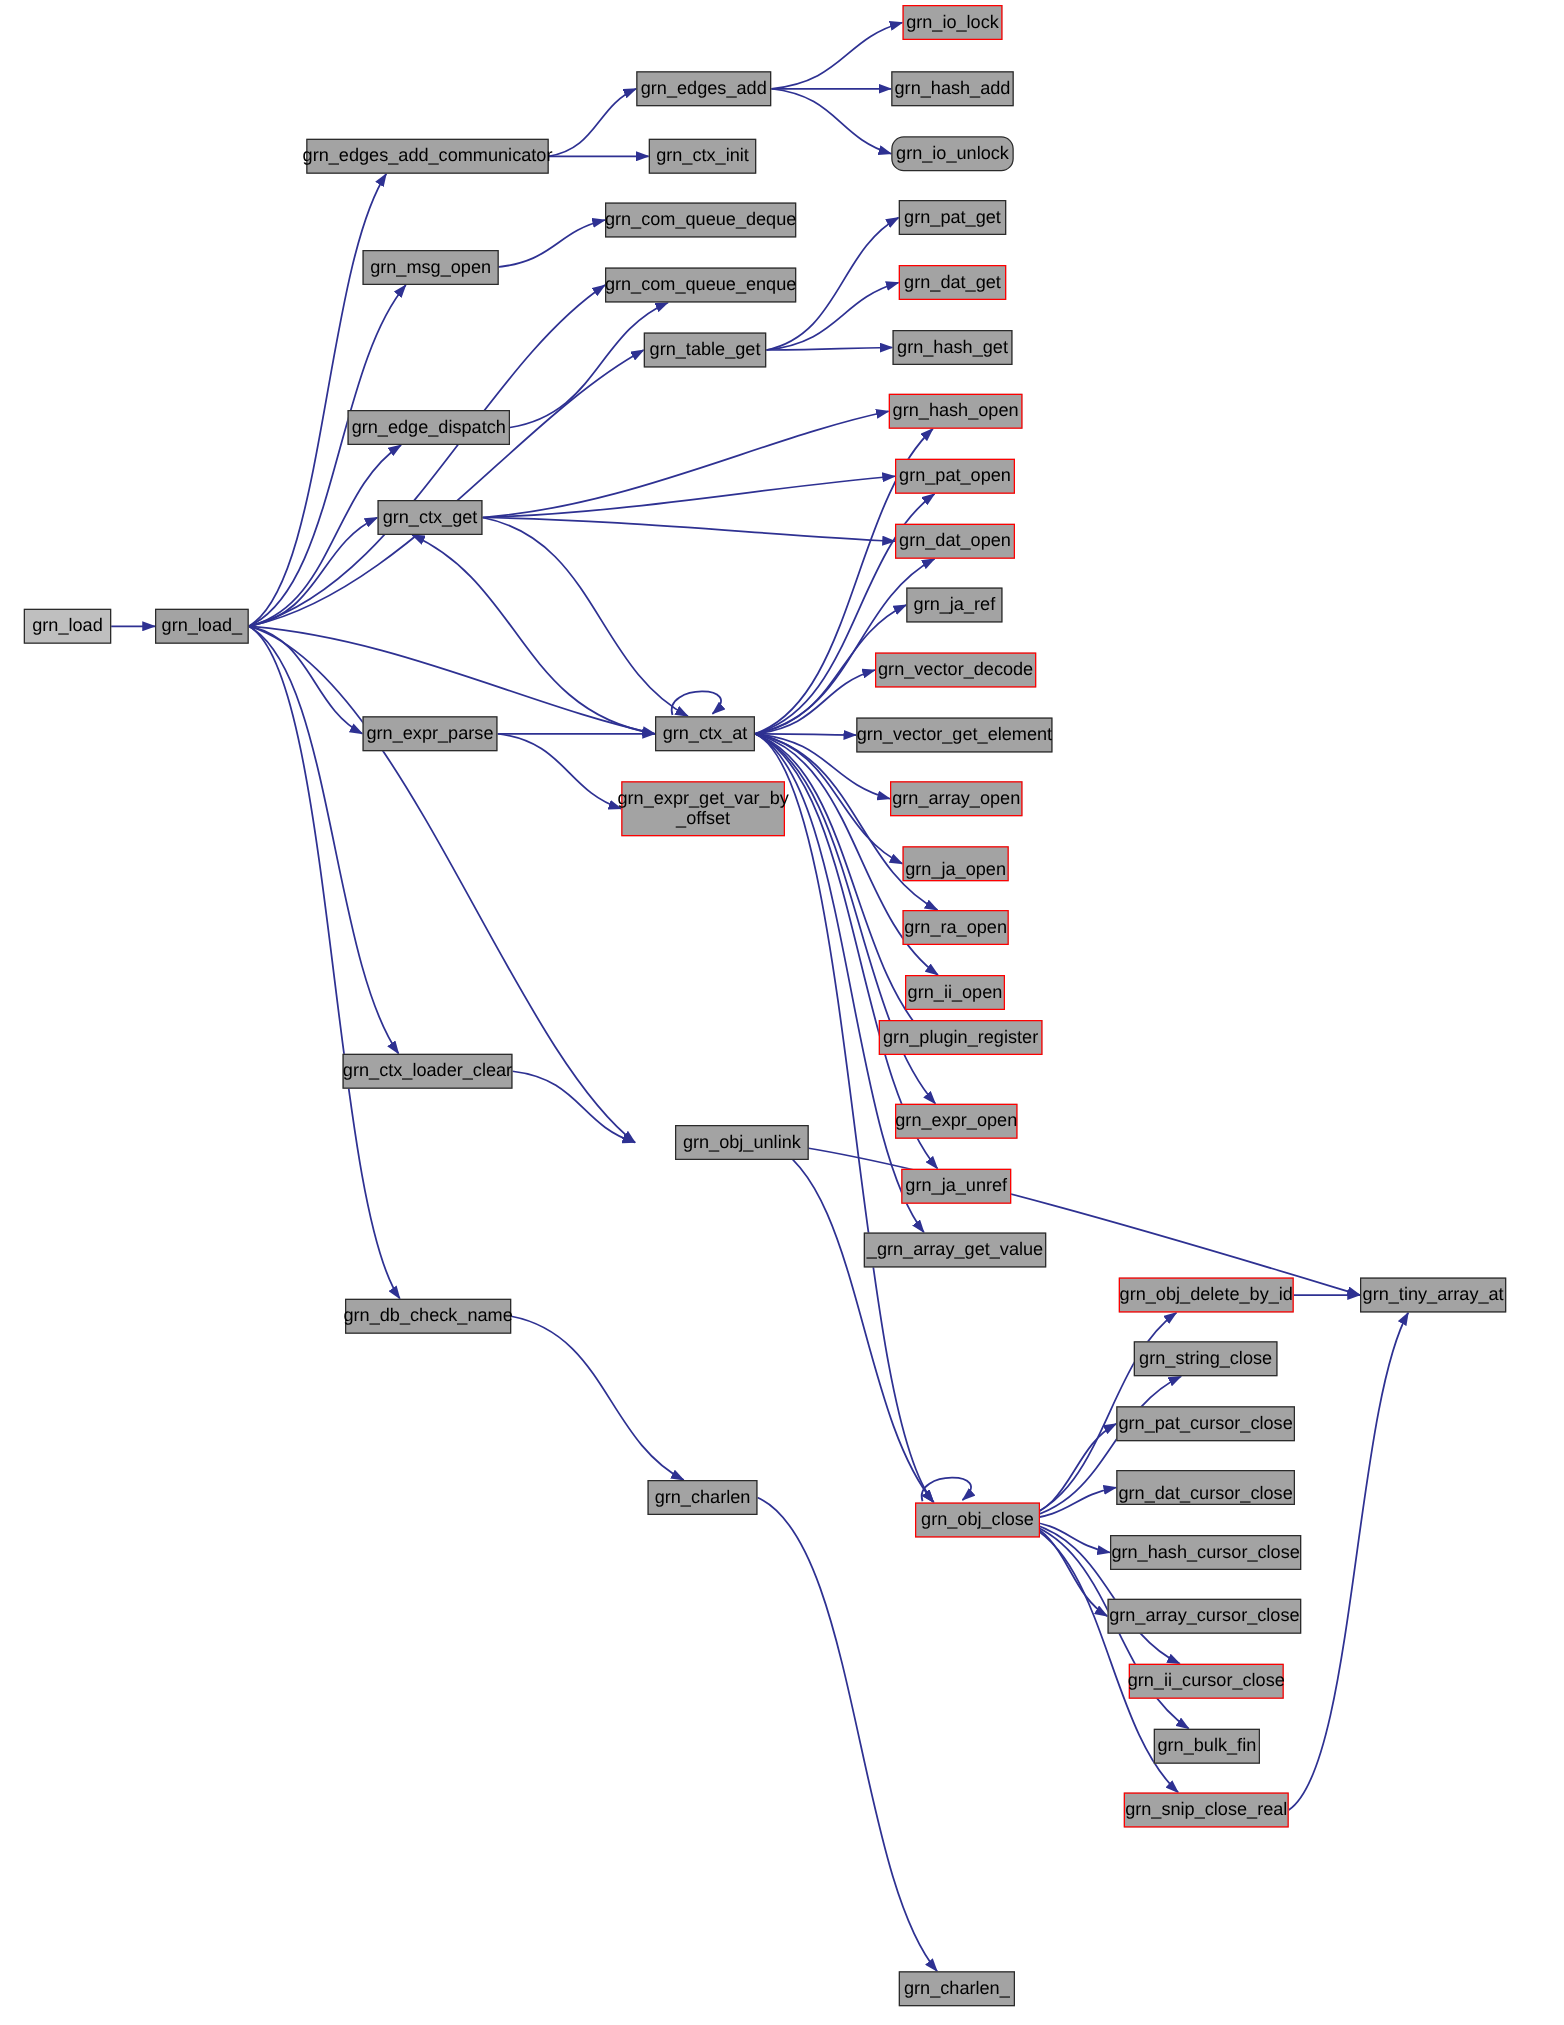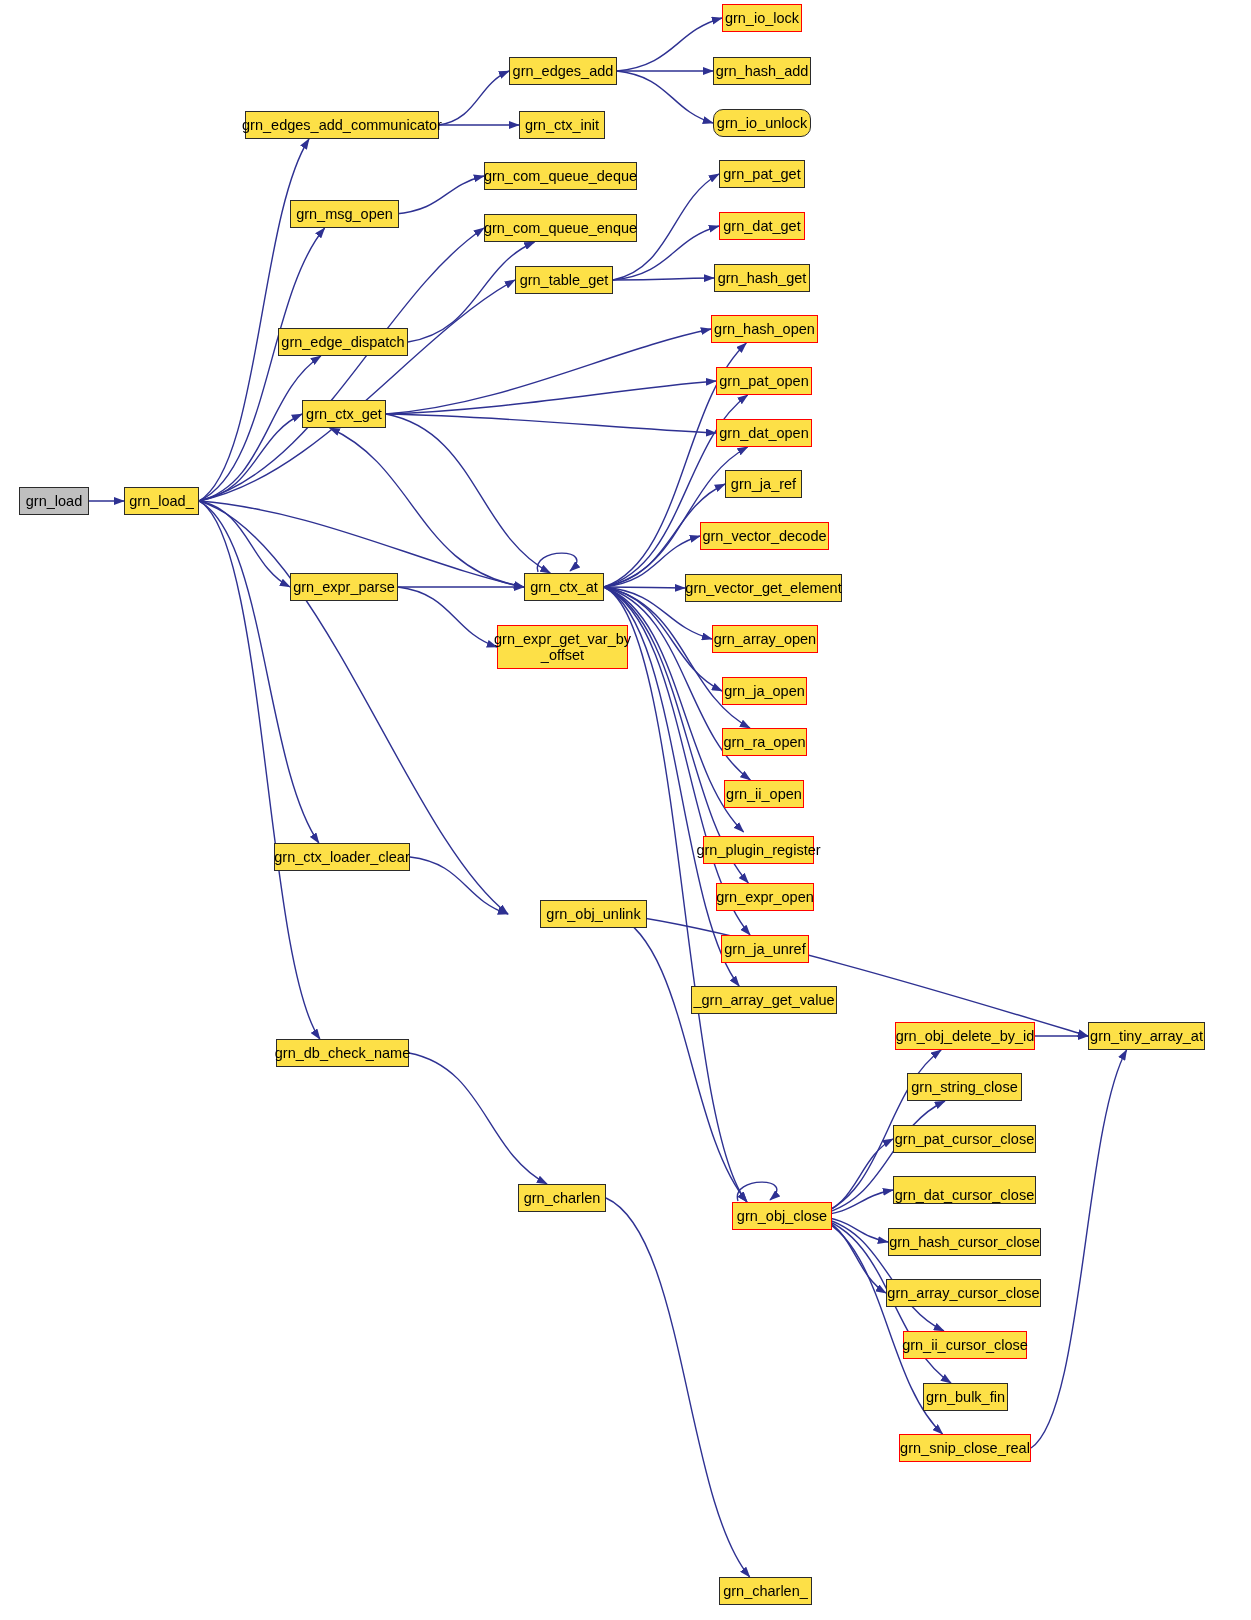--- a/index.html
+++ b/index.html
@@ -8,21 +8,21 @@
     width:1251px;
     height:1620px;
     background:#ffffff;
     font-family:"Liberation Sans","DejaVu Sans",sans-serif;
     overflow:hidden;
   }
   #edges{position:absolute;left:0;top:0;width:1251px;height:1620px;}
   .node{
     position:absolute;
     box-sizing:border-box;
-    background:#fde047;
+    background:#a3a3a3;
     border:1px solid #2b2b2b;
     display:flex;
     align-items:center;
     justify-content:center;
     text-align:center;
     font-size:14.5px;
     color:#000000;
     line-height:1.12;
     white-space:pre-line;
     z-index:5;
@@ -131,24 +131,24 @@
     <div class="node" style="left: 719px; top: 160px; width: 86px; height: 28px;"><span class="lbl">grn_pat_get</span></div>
     <div class="node red" style="left: 719px; top: 212px; width: 86px; height: 28px;"><span class="lbl">grn_dat_get</span></div>
     <div class="node" style="left: 714px; top: 264px; width: 96px; height: 28px;"><span class="lbl">grn_hash_get</span></div>
     <div class="node red" style="left: 711px; top: 315px; width: 107px; height: 28px;"><span class="lbl">grn_hash_open</span></div>
     <div class="node red" style="left: 716px; top: 367px; width: 96px; height: 28px;"><span class="lbl">grn_pat_open</span></div>
     <div class="node red" style="left: 716px; top: 419px; width: 96px; height: 28px;"><span class="lbl">grn_dat_open</span></div>
     <div class="node" style="left: 725px; top: 470px; width: 77px; height: 28px;"><span class="lbl">grn_ja_ref</span></div>
     <div class="node red" style="left: 700px; top: 522px; width: 129px; height: 28px;"><span class="lbl">grn_vector_decode</span></div>
     <div class="node" style="left: 685px; top: 574px; width: 157px; height: 28px;"><span class="lbl">grn_vector_get_element</span></div>
     <div class="node red" style="left: 712px; top: 625px; width: 106px; height: 28px;"><span class="lbl">grn_array_open</span></div>
-    <div class="node red" style="left: 722px; top: 677px; width: 85px; height: 28px;"><span class="lbl">grn_ja_open</span></div>
+    <div class="node red" style="left: 722px; top: 677px; width: 85px; height: 28px; align-items: flex-end;"><span class="lbl">grn_ja_open</span></div>
     <div class="node red" style="left: 722px; top: 728px; width: 85px; height: 28px;"><span class="lbl">grn_ra_open</span></div>
     <div class="node red" style="left: 724px; top: 780px; width: 80px; height: 28px;"><span class="lbl">grn_ii_open</span></div>
-    <div class="node red" style="left: 703px; top: 836px; width: 111px; height: 28px;"><span class="lbl">grn_plugin_register</span></div>
+    <div class="node red" style="left: 703px; top: 816px; width: 131px; height: 28px;"><span class="lbl">grn_plugin_register</span></div>
     <div class="node red" style="left: 716px; top: 883px; width: 98px; height: 28px;"><span class="lbl">grn_expr_open</span></div>
     <div class="node red" style="left: 721px; top: 935px; width: 88px; height: 28px;"><span class="lbl">grn_ja_unref</span></div>
     <div class="node" style="left: 691px; top: 986px; width: 146px; height: 28px;"><span class="lbl">_grn_array_get_value</span></div>
     <div class="node red" style="left: 732px; top: 1202px; width: 100px; height: 28px;"><span class="lbl">grn_obj_close</span></div>
     <div class="node red" style="left: 895px; top: 1022px; width: 140px; height: 28px;"><span class="lbl">grn_obj_delete_by_id</span></div>
     <div class="node" style="left: 907px; top: 1073px; width: 115px; height: 28px;"><span class="lbl">grn_string_close</span></div>
     <div class="node" style="left: 893px; top: 1125px; width: 143px; height: 28px;"><span class="lbl">grn_pat_cursor_close</span></div>
     <div class="node" style="left: 893px; top: 1176px; width: 143px; height: 28px; align-items: flex-end;"><span class="lbl">grn_dat_cursor_close</span></div>
     <div class="node" style="left: 888px; top: 1228px; width: 153px; height: 28px;"><span class="lbl">grn_hash_cursor_close</span></div>
     <div class="node" style="left: 886px; top: 1279px; width: 155px; height: 28px;"><span class="lbl">grn_array_cursor_close</span></div>

